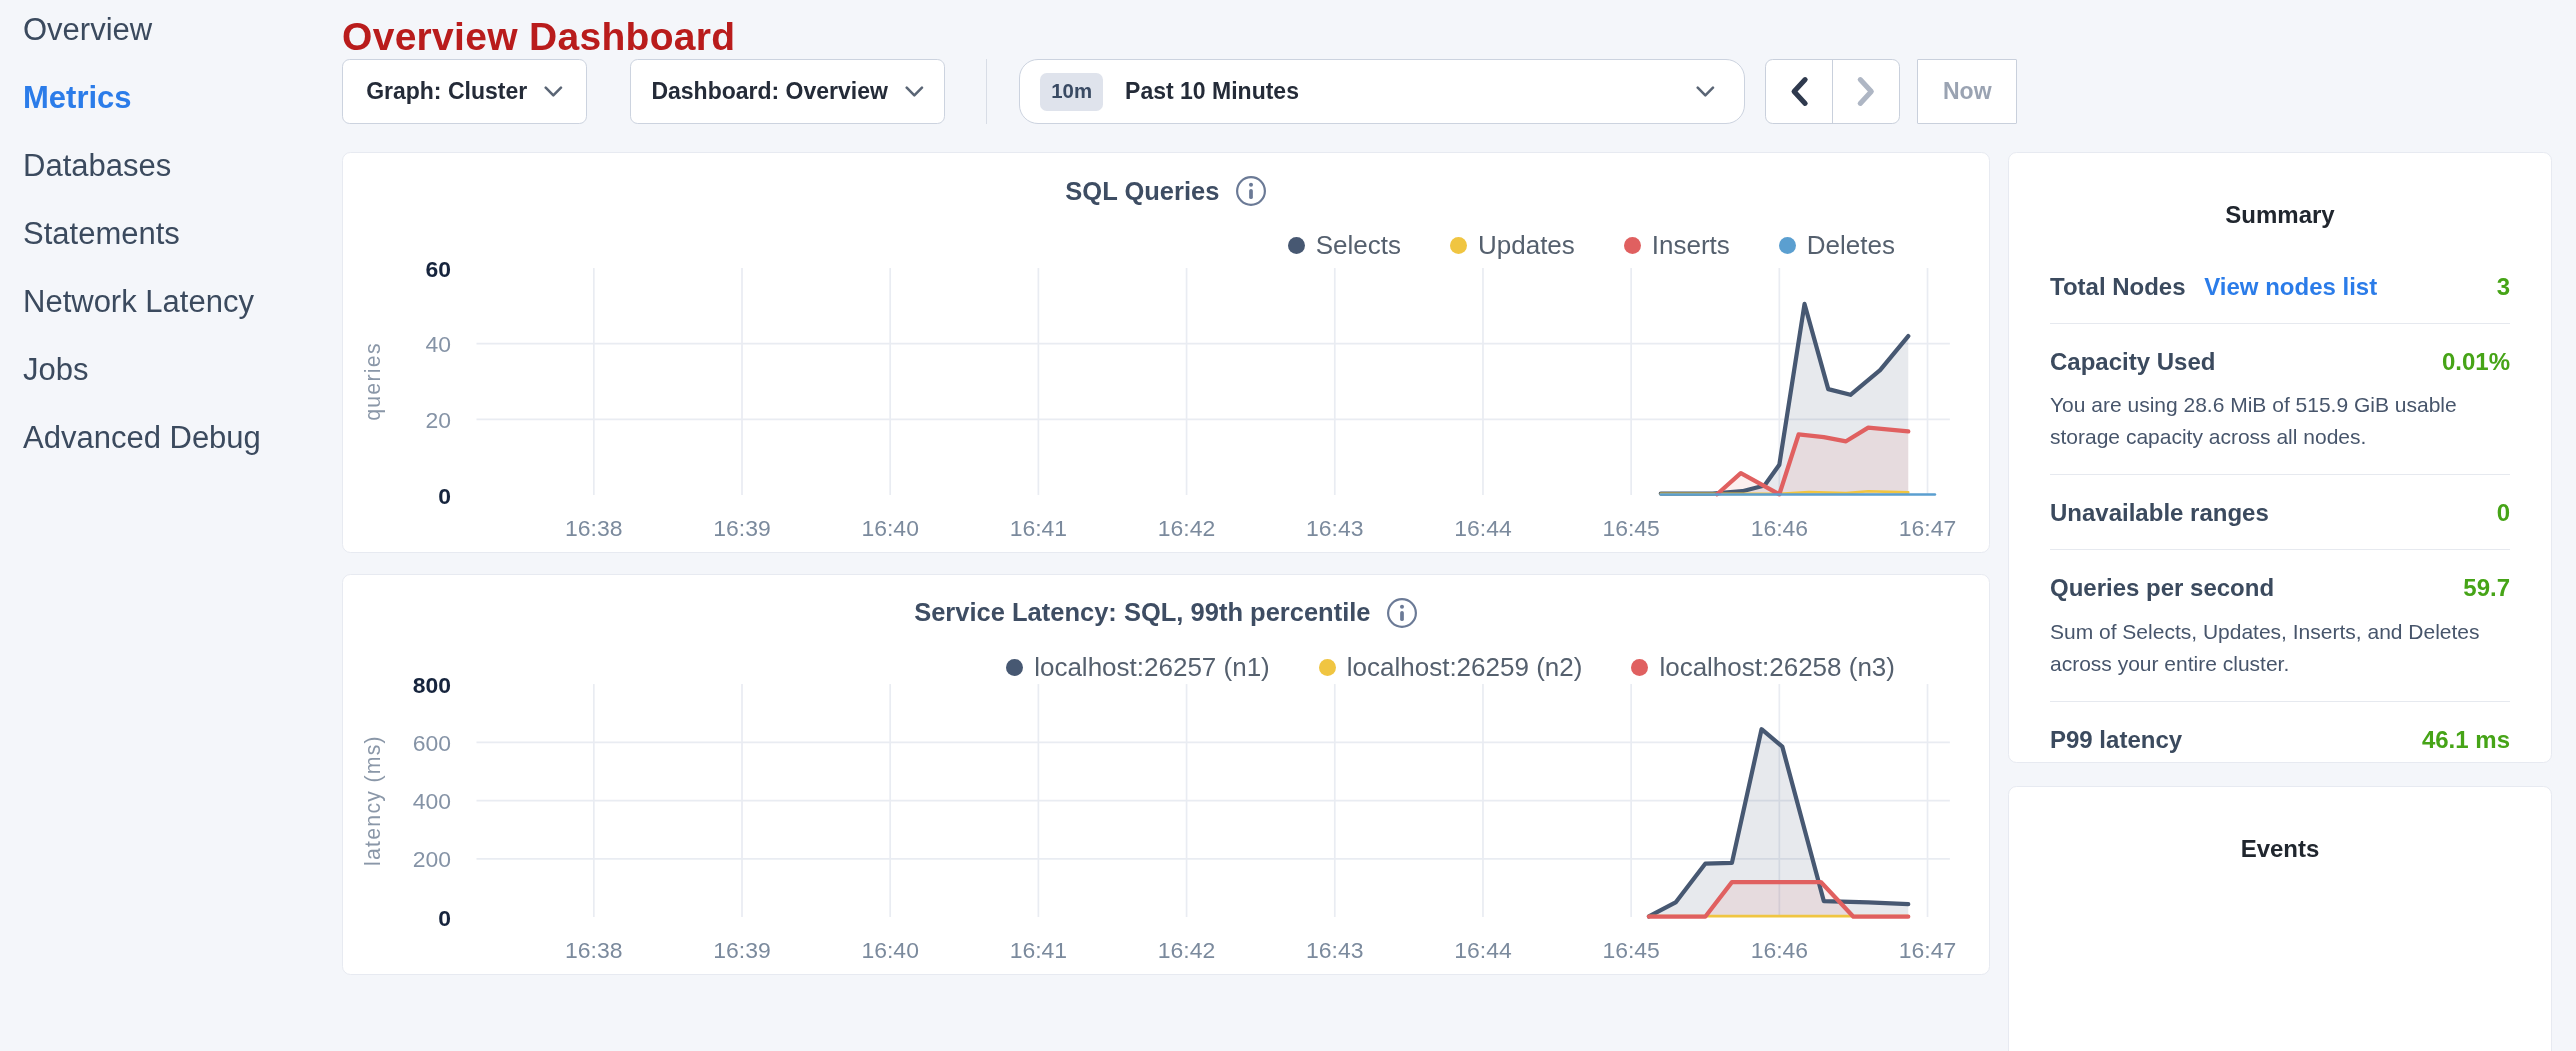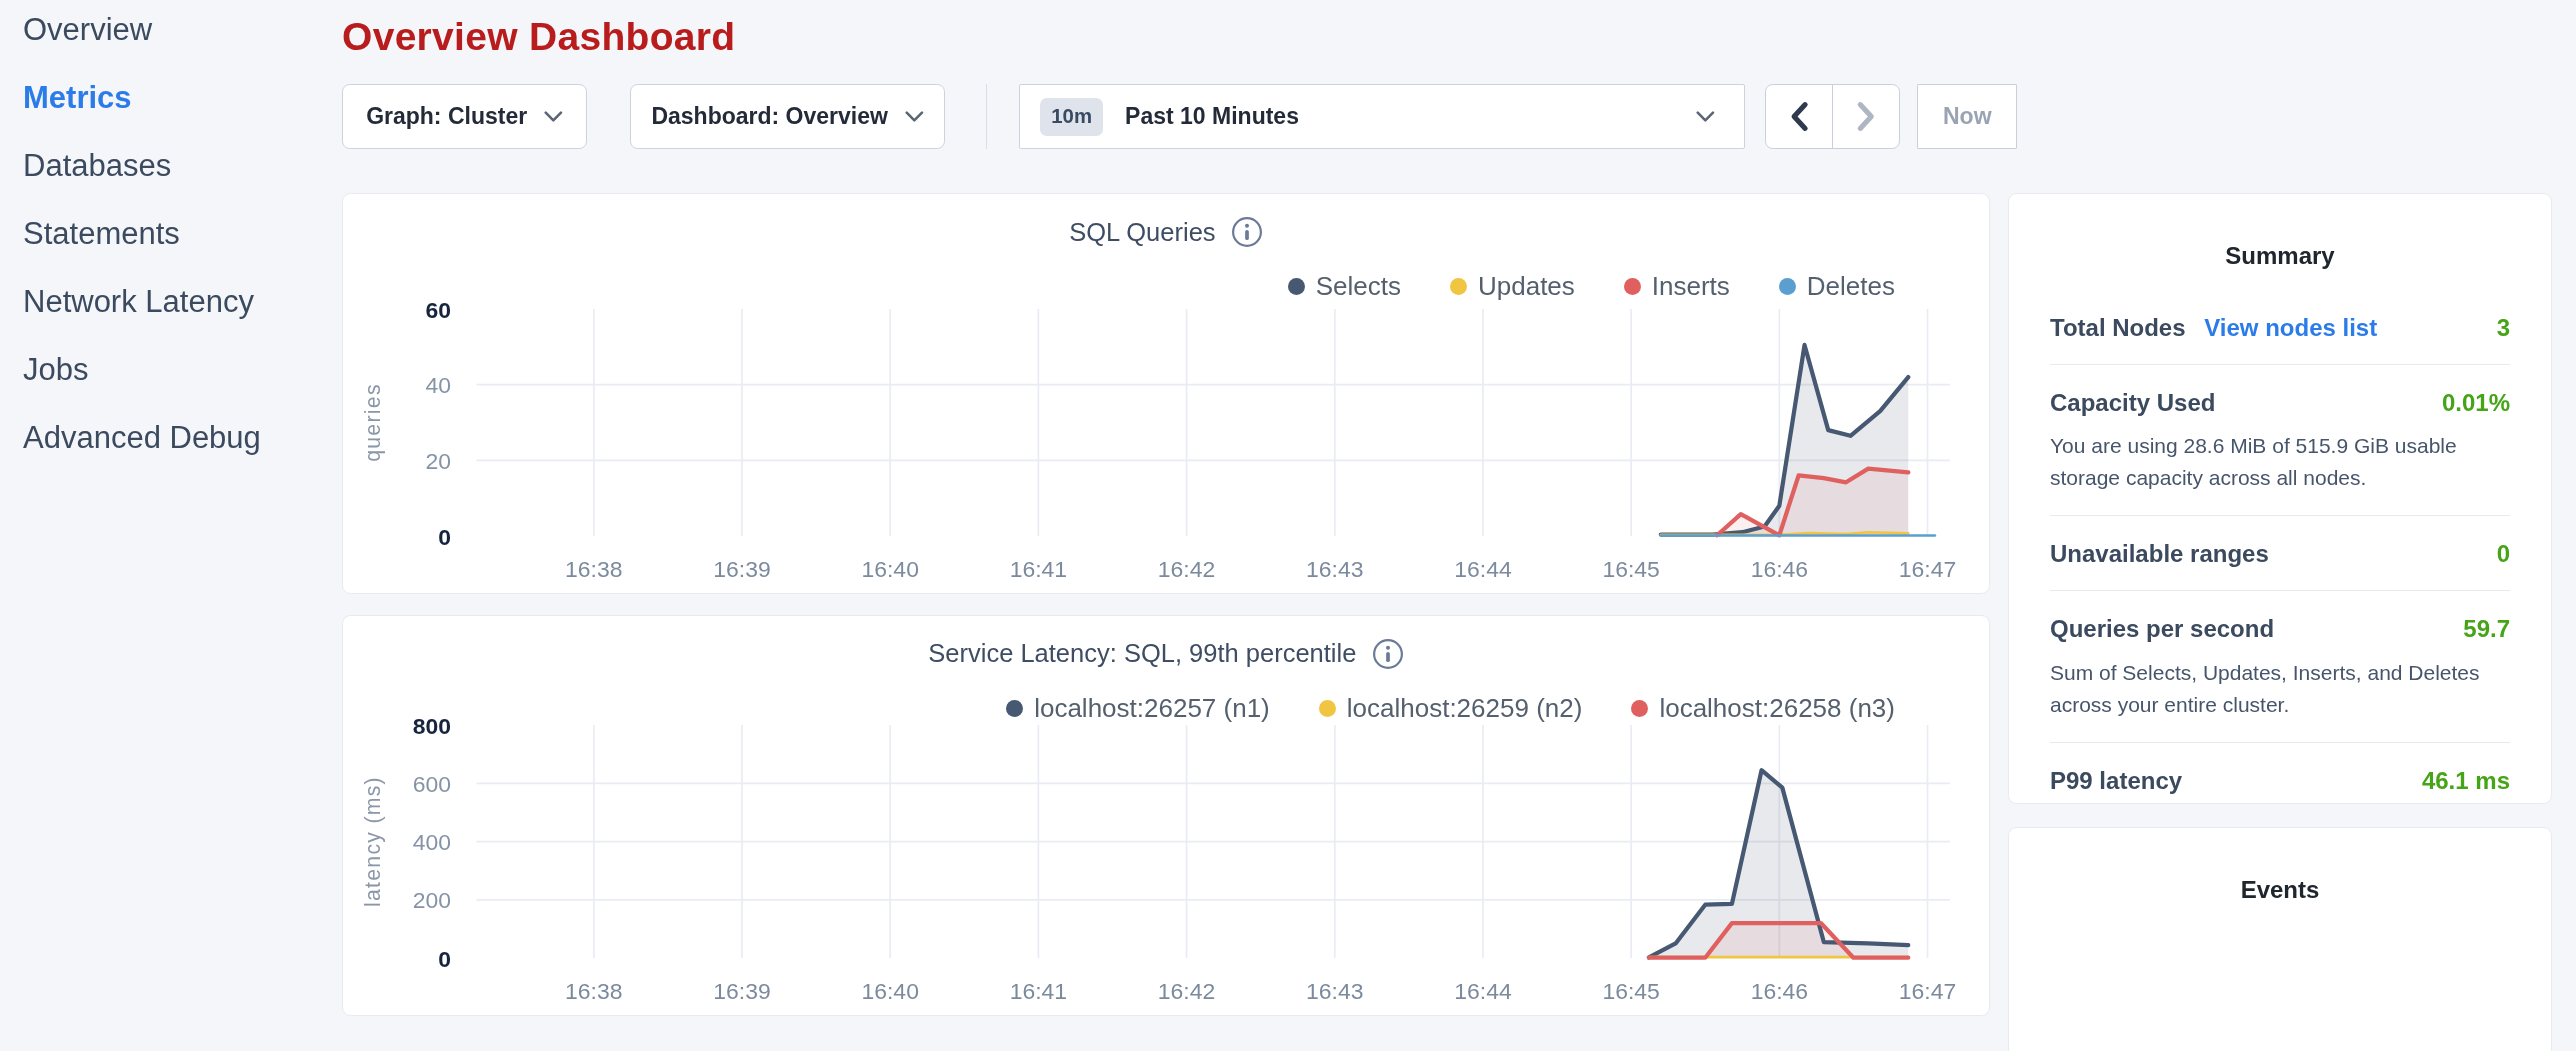--- a/index.html
+++ b/index.html
@@ -10,45 +10,45 @@
   }
   
   .sidebar{position:absolute;left:0;top:0;width:342px;height:100%}
   .nav{list-style:none;margin:0;padding:12px 0 0 23px}
   .nav li{height:68px;font-size:31px;color:#3b4a5e;cursor:pointer}
   .nav li.active{color:#2b7ce9;font-weight:700}
   
   .main{position:absolute;left:342px;top:0;width:2234px}
   h1.page-title{margin:15.3px 0 0;font-size:39px;font-weight:600;color:#b91c1c;letter-spacing:0.3px}
   
-  .toolbar{display:flex;align-items:flex-end;margin-top:41px;height:49px}
+  .toolbar{display:flex;align-items:flex-start;height:49px}
   .btn{height:65px;box-sizing:border-box;background:#fff;border:0.9px solid #ccd3df;border-radius:7.7px;
        display:flex;align-items:center;justify-content:center;font-size:23px;font-weight:700;color:#242b38;cursor:pointer}
   .graph-btn{width:245px;gap:17px}
   .dash-btn{width:315px;margin-left:43px;gap:17px}
   .tb-divider{width:0.9px;height:65px;background:#d8dde6;margin:0 32px 0 41px}
-  .time-sel{width:726px;box-sizing:border-box;height:65px;background:#fff;border:0.9px solid #ccd3df;border-radius:2px;
+  .time-sel{width:726px;box-sizing:border-box;height:65px;background:#fff;border:0.9px solid #ccd3df;border-radius:19px;
             display:flex;align-items:center;padding:0 29px 0 20.4px;cursor:pointer}
   .badge{background:#dfe3ec;border-radius:6.8px;padding:7.7px 11px;font-size:20.4px;font-weight:700;color:#394a63}
   .time-label{margin-left:22px;font-size:23px;font-weight:700;color:#242b38}
   .time-sel .chev{margin-left:auto}
   .pager{margin-left:20.4px;display:flex;height:65px;box-sizing:border-box;border:0.9px solid #c9d0dc;border-radius:7.7px;background:#fff;overflow:hidden}
   .pager-btn{width:66px;display:flex;align-items:center;justify-content:center;cursor:pointer}
   .pager-btn + .pager-btn{border-left:0.9px solid #c9d0dc}
   .now-btn{margin-left:17px;width:100px;height:65px;box-sizing:border-box;background:#fff;border:0.9px solid #c9d0dc;border-radius:1px;
            display:flex;align-items:center;justify-content:center;font-size:23px;font-weight:700;color:#9aa3b2;cursor:pointer}
   
   .content{display:flex;margin-top:44px}
   .charts-col{width:1648px}
   .right-col{width:544px;margin-left:18px}
   .card{background:#fff;border:0.9px solid #e7eaf1;border-radius:8.5px;box-sizing:border-box}
   .chart-card{position:relative;height:401px;width:1648px}
   .chart-card + .chart-card{margin-top:20.4px}
   .chart-title{position:absolute;top:22px;left:0;width:100%;display:flex;justify-content:center;align-items:center;gap:15.3px;
-               font-size:25.5px;font-weight:400;color:#3e4d63}
+               font-size:25.5px;font-weight:700;color:#3e4d63}
   .legend{position:absolute;top:77px;right:94px;display:flex;gap:49px;font-size:26px;color:#55606e}
   .legend-item{display:flex;align-items:center;gap:11px}
   .legend-item .dot{width:17px;height:17px;border-radius:50%;display:inline-block}
   svg.plot{position:absolute;left:0;top:98px;font-family:"Liberation Sans",sans-serif}
   
   .summary-card{height:611px;padding:34px 41px}
   .events-card{margin-top:23px;height:357px;padding:34px 41px}
   .panel-title{text-align:center;font-size:24px;font-weight:700;color:#20262e;margin-top:13.6px}
   .srow{padding:24px 0 22px;border-bottom:0.9px solid #e6e9ef}
   .srow.first{padding-top:44px}

